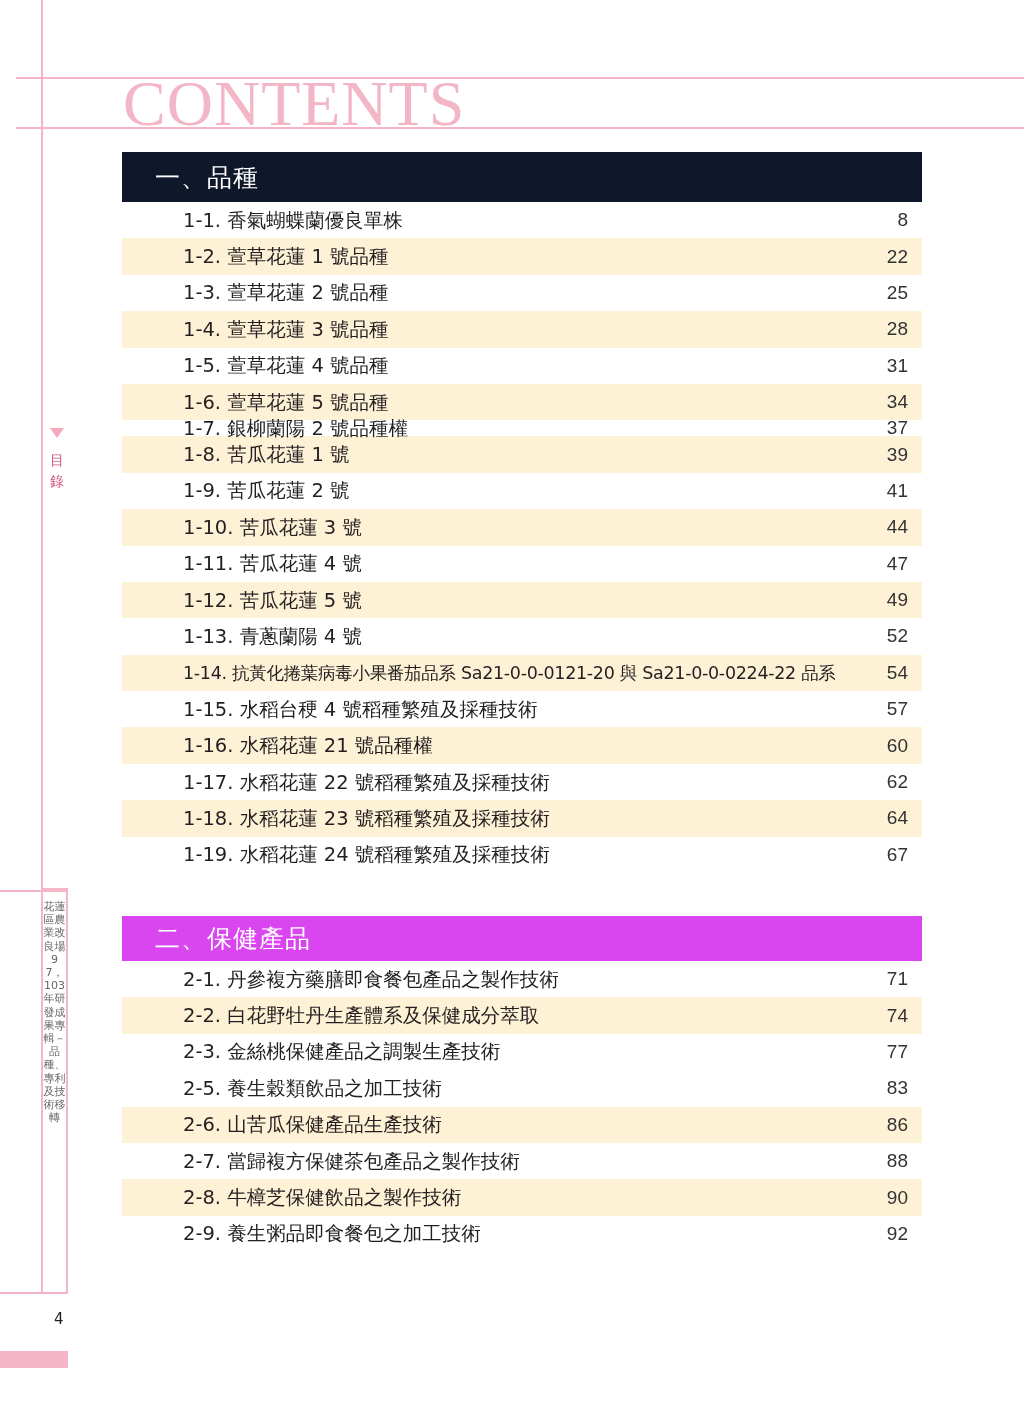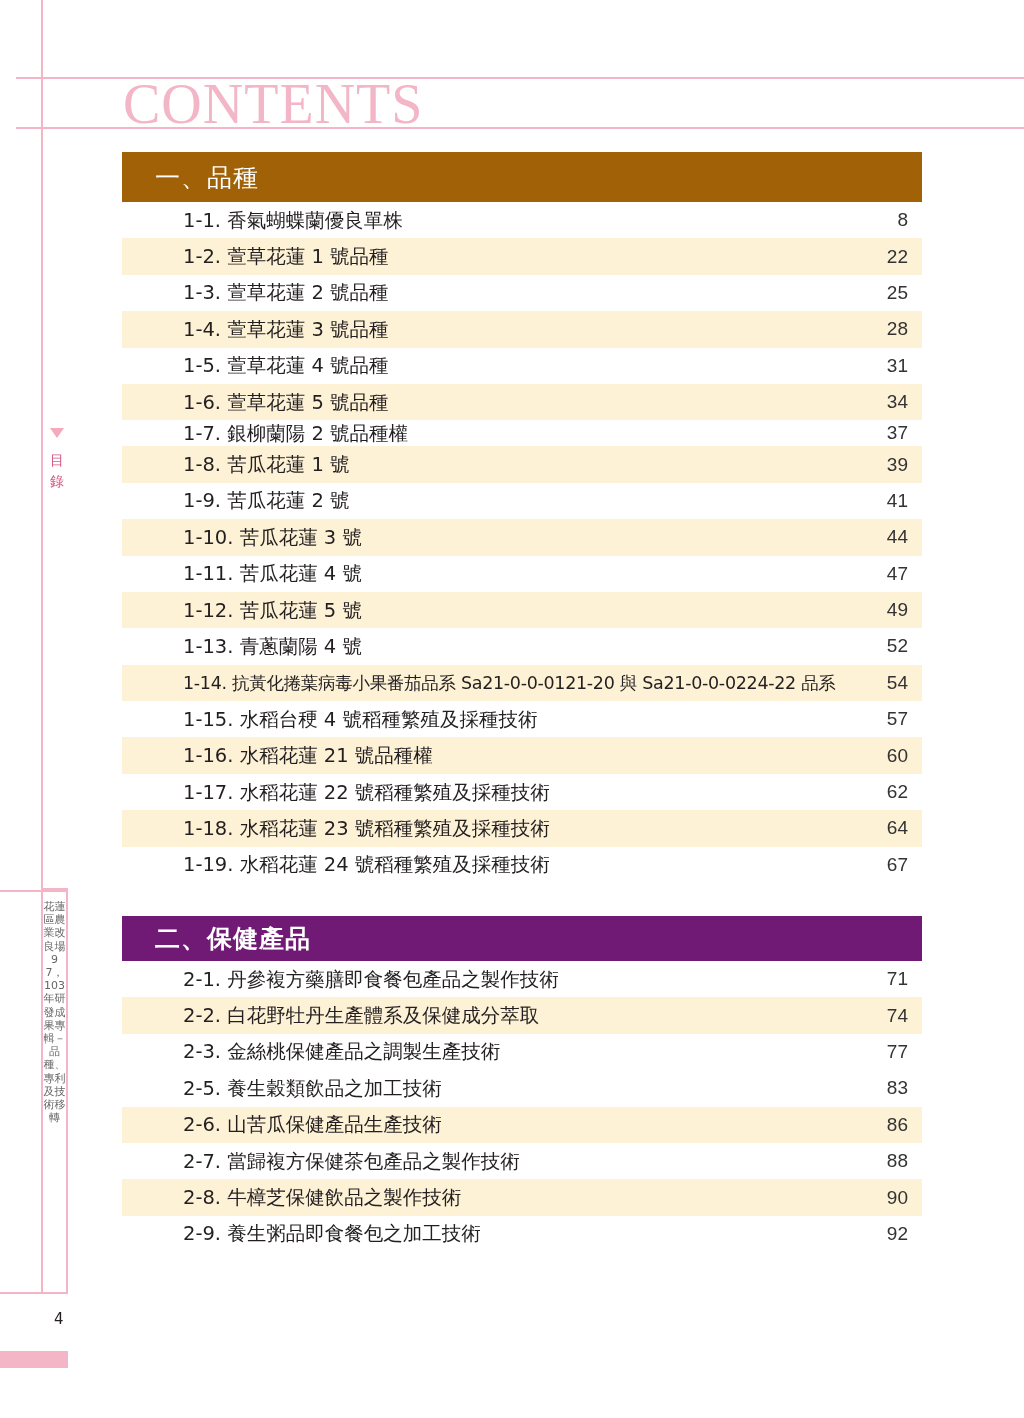--- a/index.html
+++ b/index.html
@@ -9,21 +9,21 @@
       font-family: "DejaVu Sans", "Liberation Sans", sans-serif;
       color: #231f20;
     }
     .vline { position: absolute; left: 41px; top: 0; width: 2px; height: 890px; background: #f4b5c6; }
     .hline { position: absolute; left: 16px; right: 0; height: 2px; background: #f4b5c6; }
     .hline.top { top: 77px; }
     .hline.bottom { top: 127px; }
     .contents-title {
       position: absolute; left: 123px; top: 72px;
       font-family: "Liberation Serif", "DejaVu Serif", serif;
-      font-size: 56px; letter-spacing: 1px; line-height: 64px;
+      font-size: 64px; letter-spacing: 1px; line-height: 64px;
       color: #f3b6c6; font-weight: normal;
     }
     .side-marker {
       position: absolute; left: 50px; top: 428px; width: 0; height: 0;
       border-left: 7px solid transparent; border-right: 7px solid transparent;
       border-top: 10px solid #f4a9bd;
     }
     .side-label {
       position: absolute; left: 47px; top: 450px; width: 20px;
       font-family: "DejaVu Serif", "Liberation Serif", serif;
@@ -55,21 +55,21 @@
       padding-left: 33px; box-sizing: border-box;
       color: #ffffff; font-size: 25px; letter-spacing: 1px;
     }
     .s2 .section-header { height: 45px; }
     .row {
       height: 36.4px; display: flex; align-items: center; justify-content: space-between;
       box-sizing: border-box; padding-left: 31px; padding-right: 14px;
       font-size: 19.5px; color: #231f20;
     }
     .row.stripe { background: #fdf1d6; }
-    .row.tight { height: 26px; }
+    .row.tight { height: 16px; }
     .row .title { white-space: nowrap; font-family: "DejaVu Sans", sans-serif; margin-left: 30px; }
     .row .num { font-family: "Liberation Sans", "DejaVu Sans", sans-serif; font-size: 19px; color: #333; min-width: 30px; text-align: right; }
   </style>
 </head>
 <body>
 
 <div class="vline"></div>
 <div class="hline top"></div>
 <div class="hline bottom"></div>
 
@@ -79,21 +79,21 @@
 <div class="side-label">目錄</div>
 
 <div class="spine-box"></div>
 <div class="spine-inner"></div>
 <div class="spine-text">花蓮區農業改良場97，103年研發成果專輯－品種、專利及技術移轉</div>
 
 <div class="page-number">4</div>
 <div class="page-tab"></div>
 
 <div class="section s1">
-  <div class="section-header" style="background:#a16207;">
+  <div class="section-header" style="background:#0f172a;">
     <span>一、品種</span>
   </div>
   <div class="row">
       <span class="title">1-1. 香氣蝴蝶蘭優良單株</span>
       <span class="num">8</span>
     </div>
   <div class="row stripe">
       <span class="title">1-2. 萱草花蓮 1 號品種</span>
       <span class="num">22</span>
     </div>
@@ -161,21 +161,21 @@
       <span class="title">1-18. 水稻花蓮 23 號稻種繁殖及採種技術</span>
       <span class="num">64</span>
     </div>
   <div class="row">
       <span class="title">1-19. 水稻花蓮 24 號稻種繁殖及採種技術</span>
       <span class="num">67</span>
     </div>
 </div>
 
 <div class="section s2">
-  <div class="section-header" style="background:#701a75;font-weight:bold;">
+  <div class="section-header" style="background:#d946ef;">
     <span>二、保健產品</span>
   </div>
   <div class="row">
       <span class="title">2-1. 丹參複方藥膳即食餐包產品之製作技術</span>
       <span class="num">71</span>
     </div>
   <div class="row stripe">
       <span class="title">2-2. 白花野牡丹生產體系及保健成分萃取</span>
       <span class="num">74</span>
     </div>

